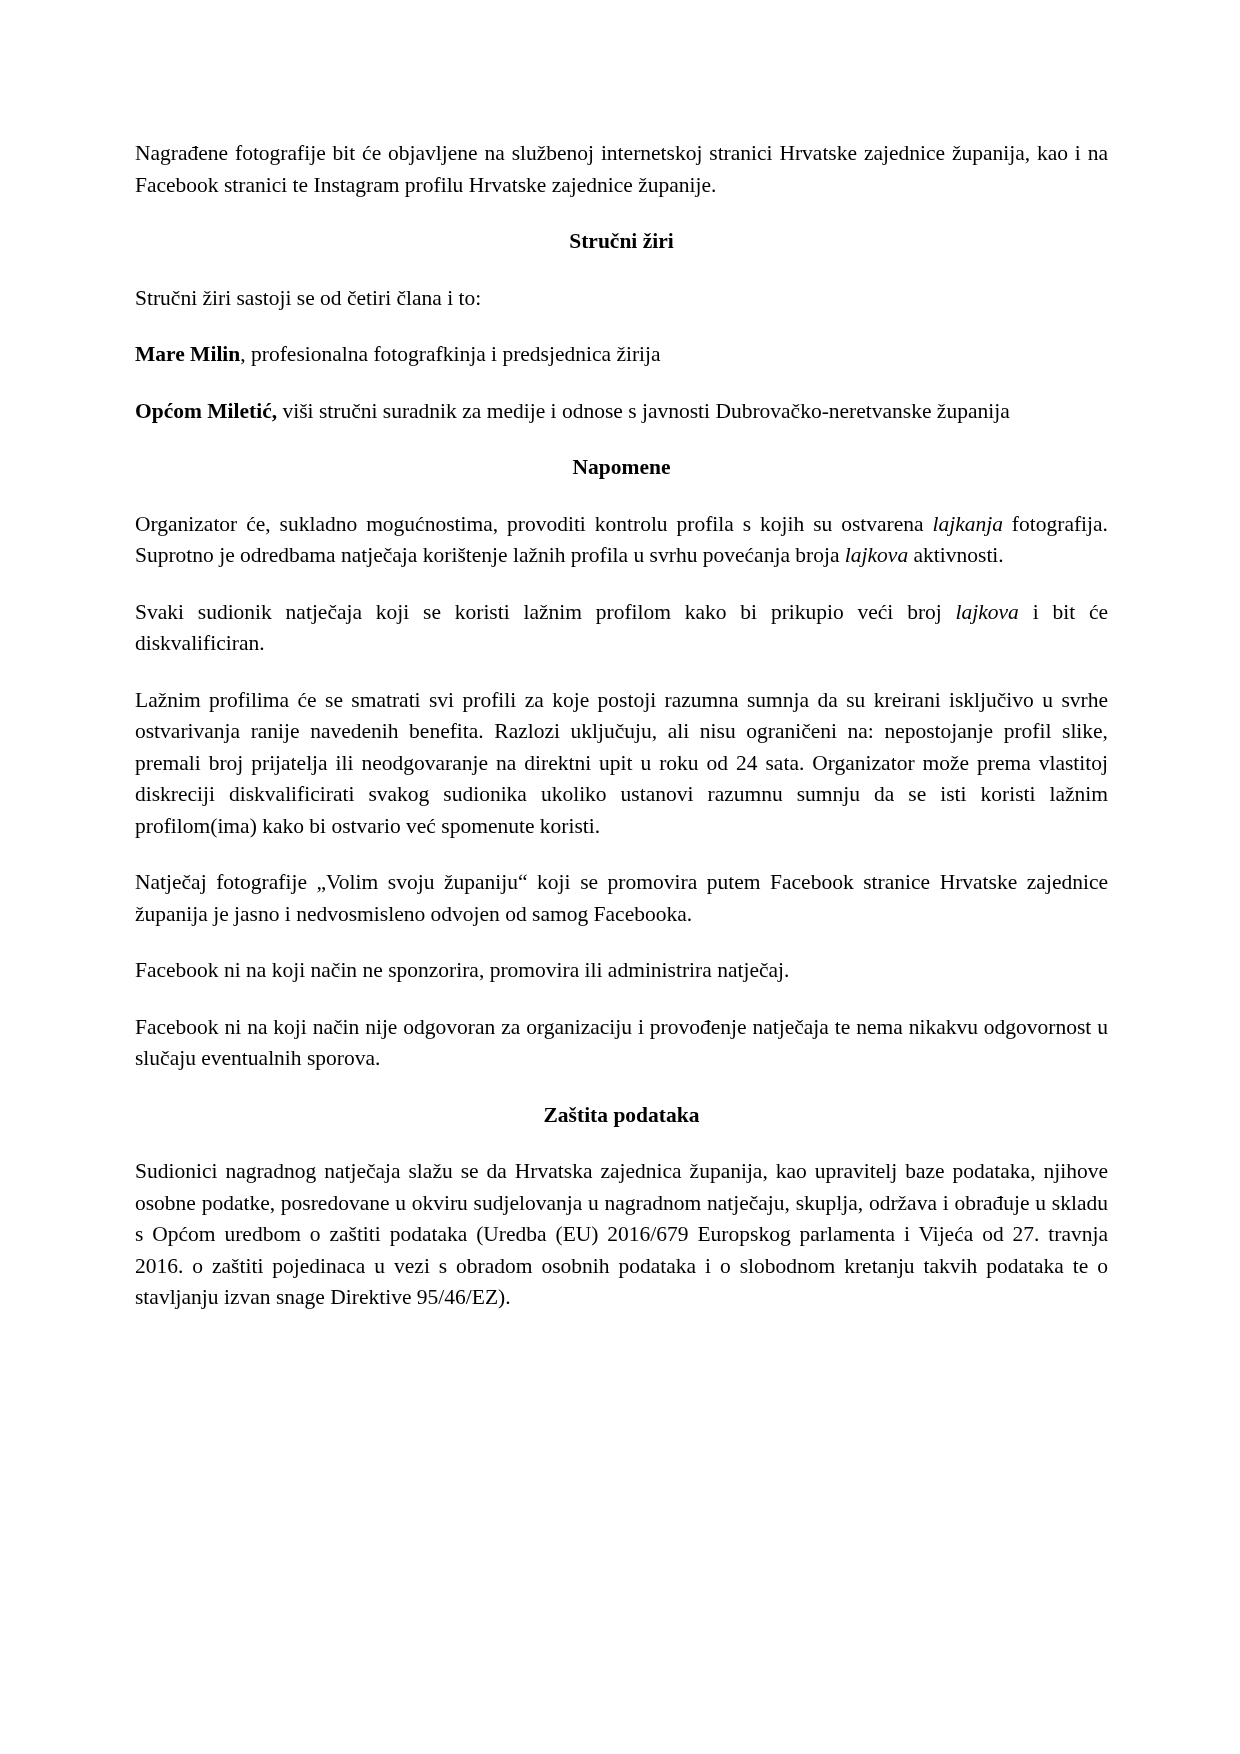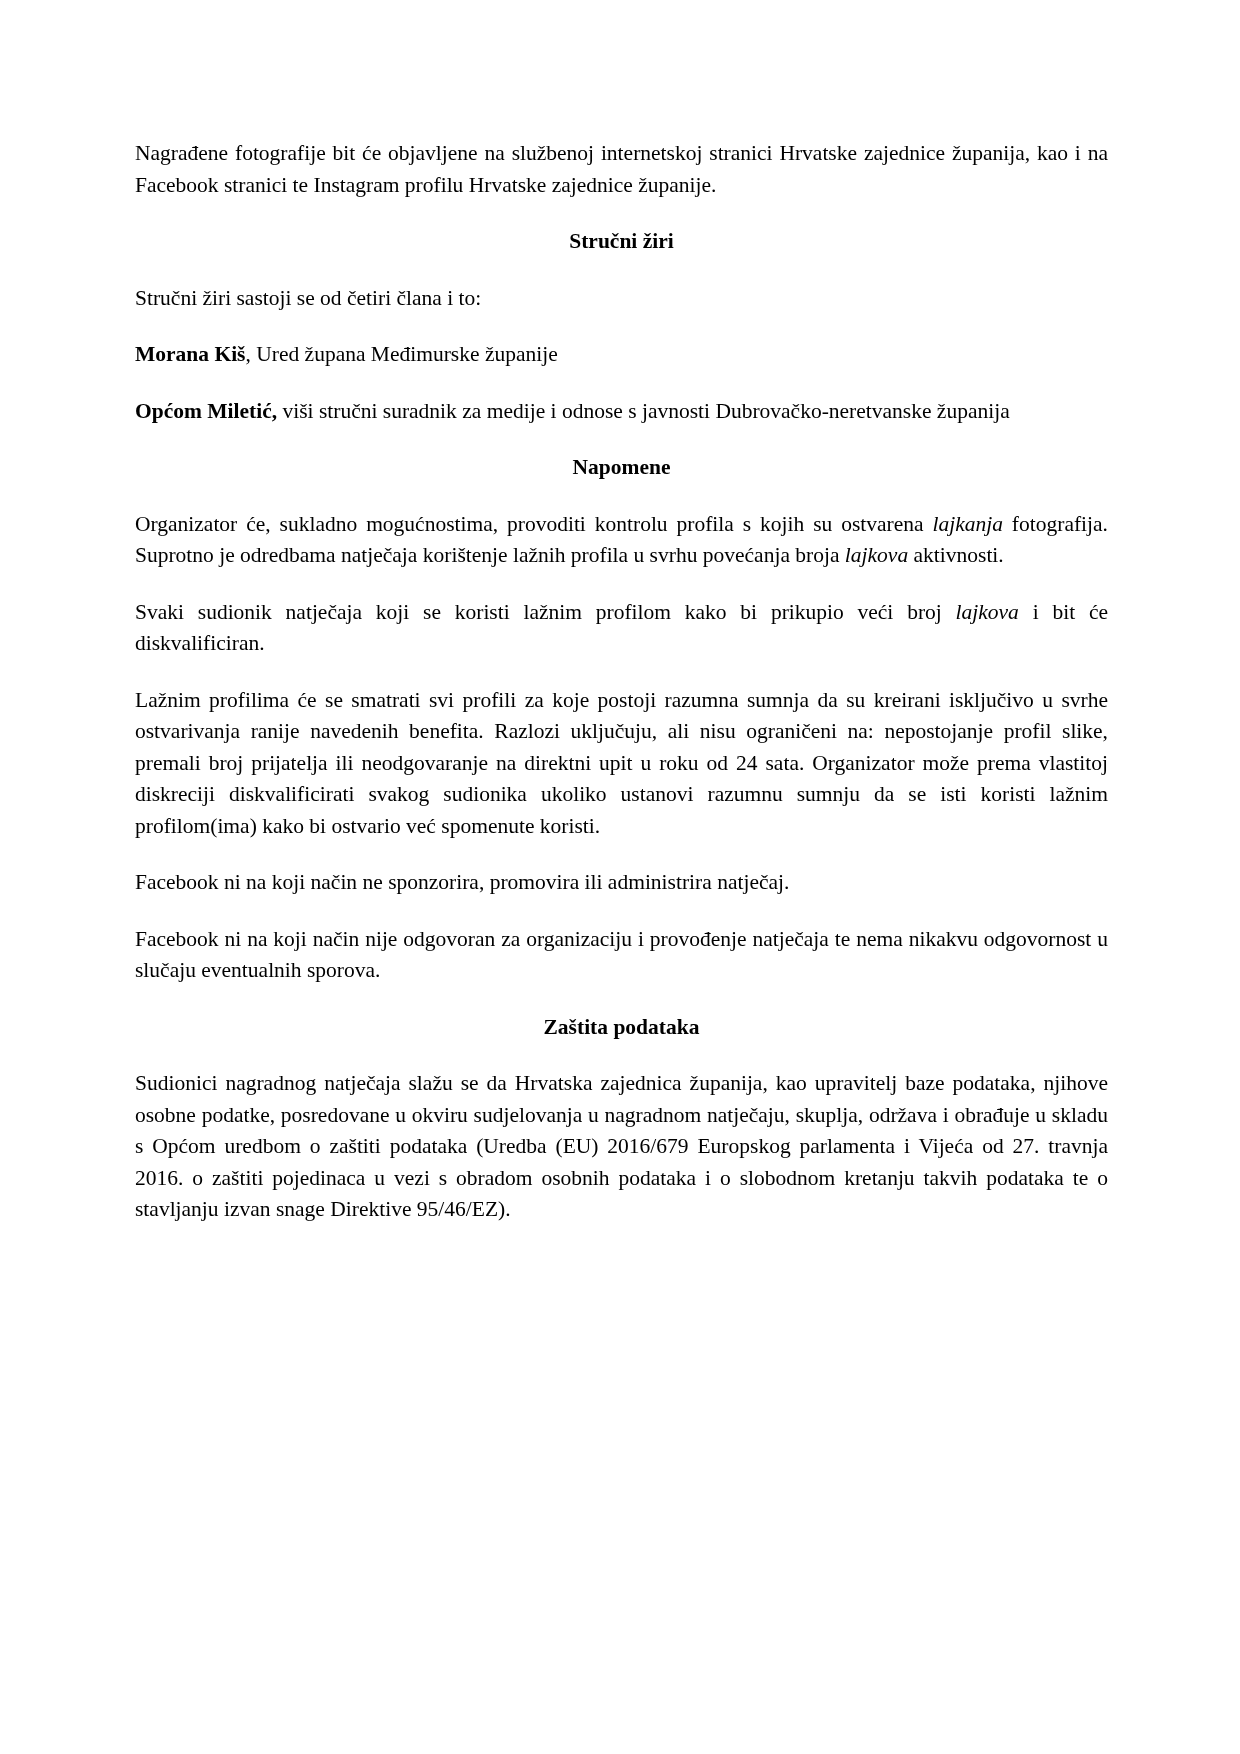--- a/index.html
+++ b/index.html
@@ -36,24 +36,25 @@
   .doc span.i { font-style: italic; }
 </style>
 </head>
 <body>
 
 <div class="page">
   <div class="doc" id="doc">
       <p class="para"><span>Nagrađene fotografije bit će objavljene na službenoj internetskoj stranici Hrvatske zajednice županija, kao i na Facebook stranici te Instagram profilu Hrvatske zajednice županije.</span></p>
       <p class="heading"><span class="b">Stručni žiri</span></p>
       <p class="para"><span>Stručni žiri sastoji se od četiri člana i to:</span></p>
-      <p class="para"><span class="b">Morana Kiš</span><span>, Ured župana Međimurske županije</span></p>
+      <p class="para"><span class="b">Mare Milin</span><span>, profesionalna fotografkinja i predsjednica žirija</span></p>
       <p class="para"><span class="b">Općom Miletić,</span><span> viši stručni suradnik za medije i odnose s javnosti Dubrovačko-neretvanske županija</span></p>
       <p class="heading"><span class="b">Napomene</span></p>
       <p class="para"><span>Organizator će, sukladno mogućnostima, provoditi kontrolu profila s kojih su ostvarena </span><span class="i">lajkanja</span><span> fotografija. Suprotno je odredbama natječaja korištenje lažnih profila u svrhu povećanja broja </span><span class="i">lajkova</span><span> aktivnosti.</span></p>
       <p class="para"><span>Svaki sudionik natječaja koji se koristi lažnim profilom kako bi prikupio veći broj </span><span class="i">lajkova</span><span> i bit će diskvalificiran.</span></p>
       <p class="para"><span>Lažnim profilima će se smatrati svi profili za koje postoji razumna sumnja da su kreirani isključivo u svrhe ostvarivanja ranije navedenih benefita. Razlozi uključuju, ali nisu ograničeni na: nepostojanje profil slike, premali broj prijatelja ili neodgovaranje na direktni upit u roku od 24 sata. Organizator može prema vlastitoj diskreciji diskvalificirati svakog sudionika ukoliko ustanovi razumnu sumnju da se isti koristi lažnim profilom(ima) kako bi ostvario već spomenute koristi.</span></p>
+      <p class="para"><span>Natječaj fotografije „Volim svoju županiju“ koji se promovira putem Facebook stranice Hrvatske zajednice županija je jasno i nedvosmisleno odvojen od samog Facebooka.</span></p>
       <p class="para"><span>Facebook ni na koji način ne sponzorira, promovira ili administrira natječaj.</span></p>
       <p class="para"><span>Facebook ni na koji način nije odgovoran za organizaciju i provođenje natječaja te nema nikakvu odgovornost u slučaju eventualnih sporova.</span></p>
       <p class="heading"><span class="b">Zaštita podataka</span></p>
       <p class="para"><span>Sudionici nagradnog natječaja slažu se da Hrvatska zajednica županija, kao upravitelj baze podataka, njihove osobne podatke, posredovane u okviru sudjelovanja u nagradnom natječaju, skuplja, održava i obrađuje u skladu s Općom uredbom o zaštiti podataka (Uredba (EU) 2016/679 Europskog parlamenta i Vijeća od 27. travnja 2016. o zaštiti pojedinaca u vezi s obradom osobnih podataka i o slobodnom kretanju takvih podataka te o stavljanju izvan snage Direktive 95/46/EZ).</span></p>
     </div>
 </div>
 
 </body></html>

